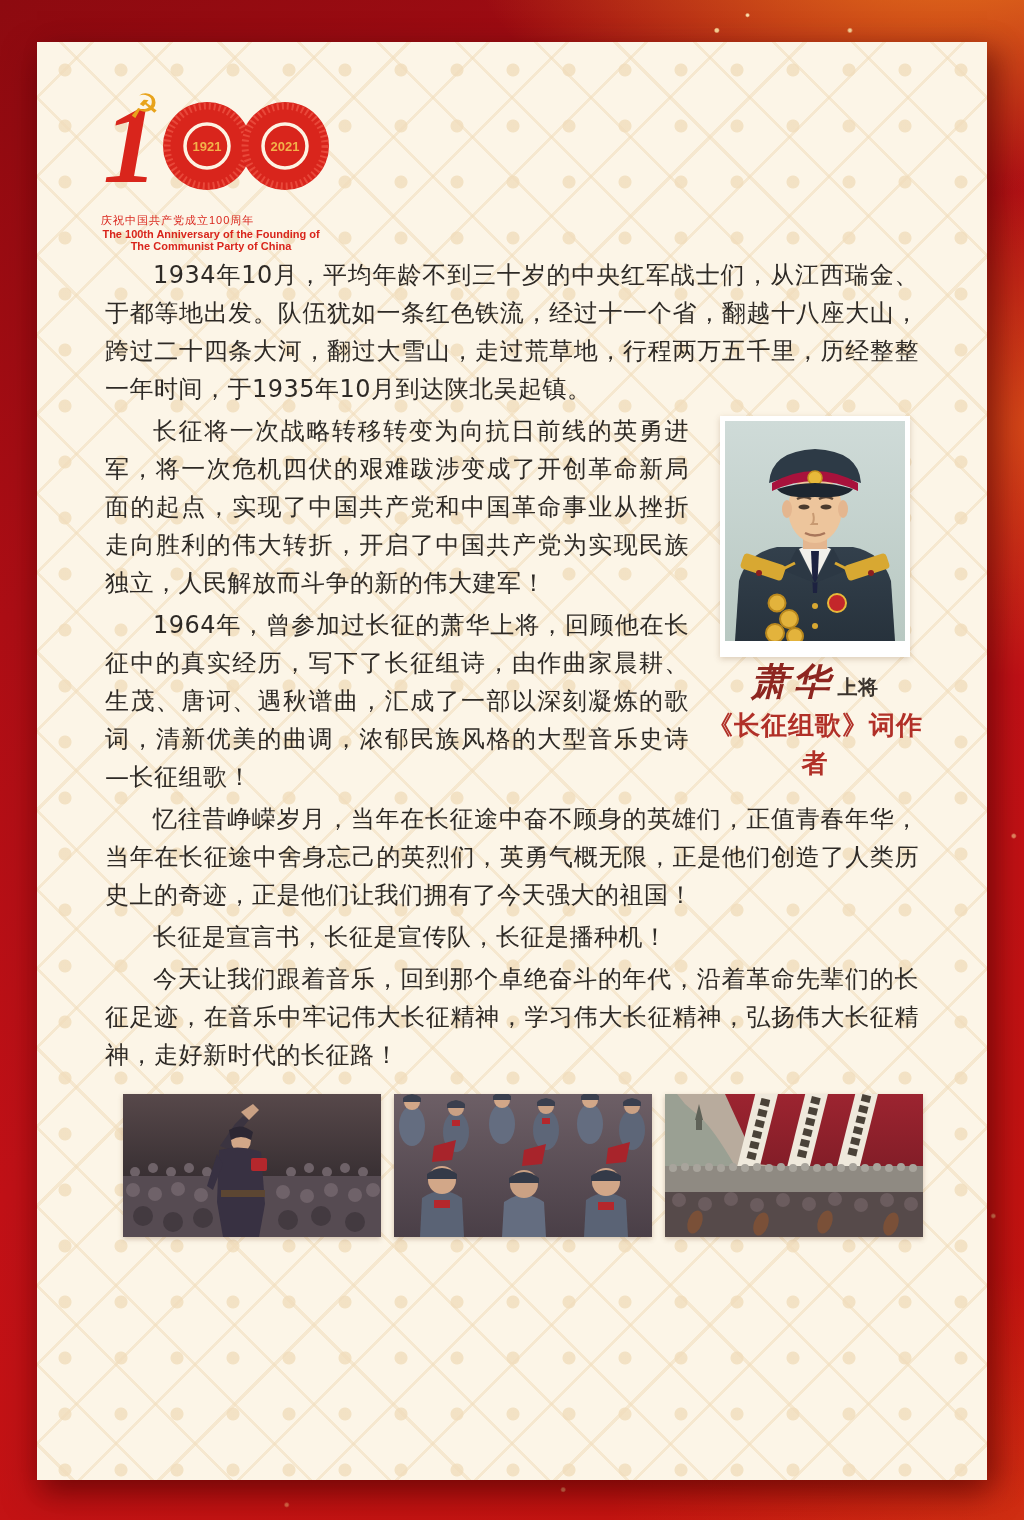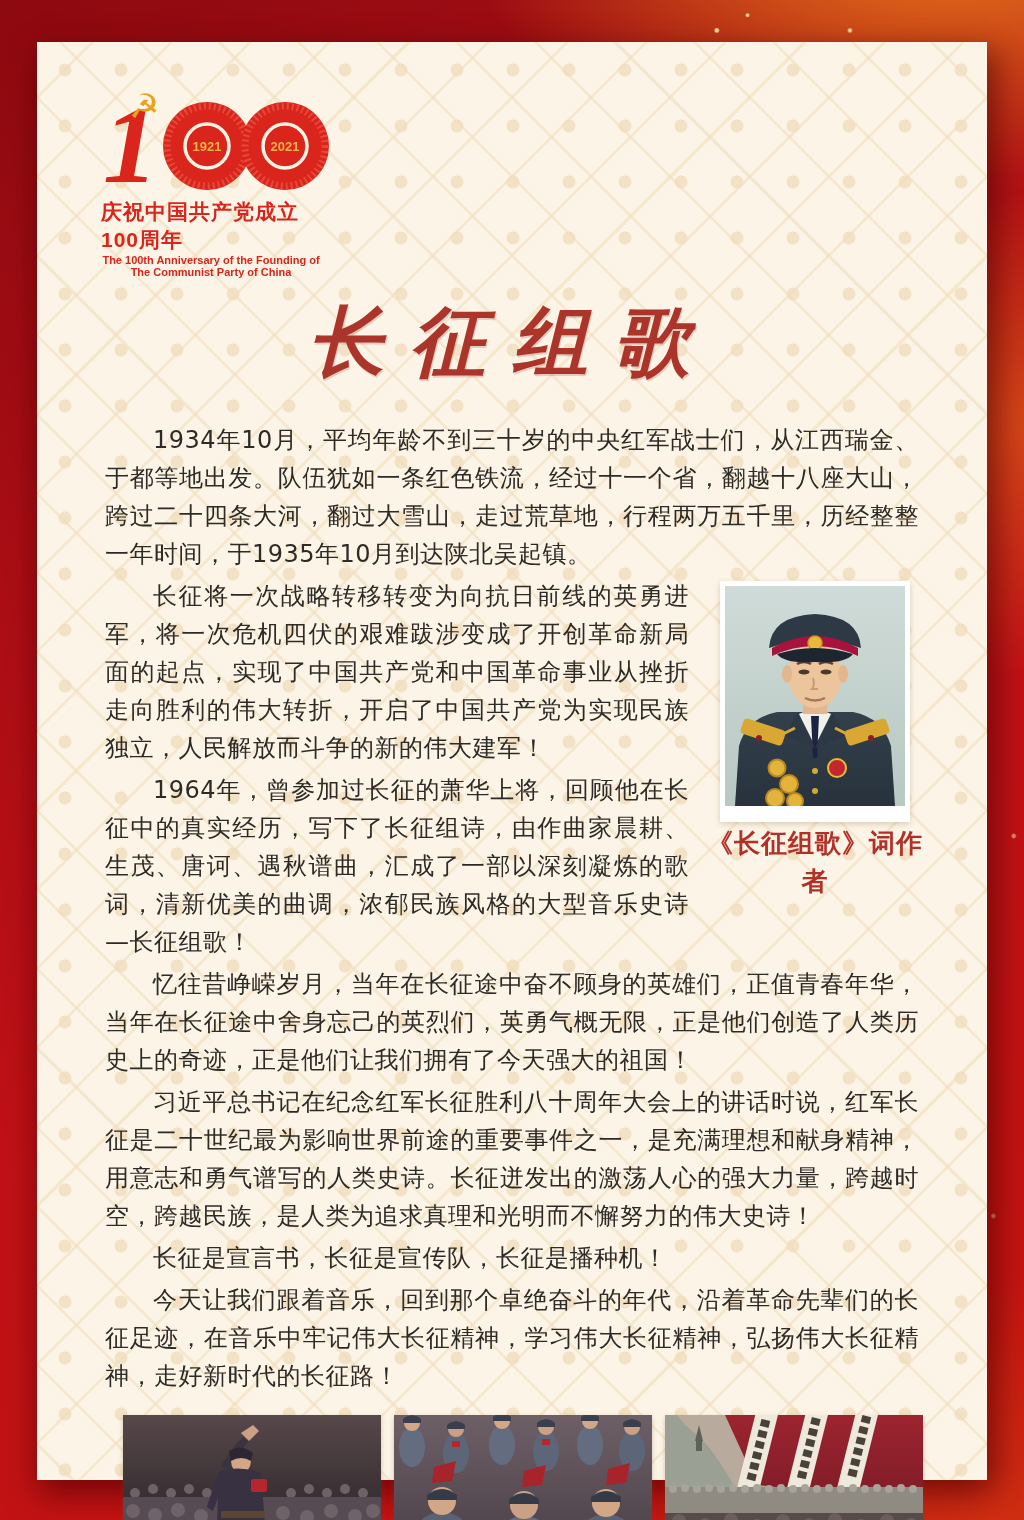--- a/index.html
+++ b/index.html
@@ -42,21 +42,21 @@
     background-image:
       radial-gradient(circle 11px at 28px 28px, rgba(241,221,188,.8) 0 6px, transparent 7px),
       repeating-linear-gradient(45deg, transparent 0 24px, rgba(241,221,188,.55) 24px 27px, transparent 27px 56px),
       repeating-linear-gradient(-45deg, transparent 0 24px, rgba(241,221,188,.55) 24px 27px, transparent 27px 56px);
     background-size:56px 56px, auto, auto;
     box-shadow:0 14px 30px rgba(70,0,0,.5), 14px 6px 26px rgba(70,0,0,.28);
   }
   
   .logo{width:230px;margin-bottom:4px;}
   .logo-mark{position:relative;height:112px;}
-  .logo-cn{color:#d9251c;font-weight:bold;font-size:21px;letter-spacing:1px;margin-top:2px;}
+  .logo-cn{color:#d9251c;font-weight:normal;font-size:11px;letter-spacing:1px;margin-top:17px;}
   .logo-en{color:#d9251c;font-weight:bold;font-size:11px;line-height:12px;text-align:center;width:220px;}
   
   .poster-title{
     text-align:center;margin:14px 0 26px 0;
     font-family:"Liberation Serif", serif;font-weight:bold;font-style:italic;
     font-size:76px;letter-spacing:26px;color:#ab352a;
     text-shadow:1px 2px 0 rgba(120,30,20,.18);
   }
   
   .article{
@@ -113,21 +113,20 @@
         </g>
       </svg>
     </div>
     <div class="logo-cn">庆祝中国共产党成立100周年</div>
     <div class="logo-en">
       <div>The 100th Anniversary of the Founding of</div>
       <div>The Communist Party of China</div>
     </div>
   </div>
 
-  <h1 class="poster-title">长征组歌</h1>
 
   <div class="article">
     <p>1934年10月，平均年龄不到三十岁的中央红军战士们，从江西瑞金、于都等地出发。队伍犹如一条红色铁流，经过十一个省，翻越十八座大山，跨过二十四条大河，翻过大雪山，走过荒草地，行程两万五千里，历经整整一年时间，于1935年10月到达陕北吴起镇。</p>
 
     <div class="portrait-block">
       <div class="photo-frame">
         <svg width="180" height="220" viewBox="0 0 180 220">
           <defs>
             <linearGradient id="bgGrad" x1="0" y1="0" x2="0" y2="1">
               <stop offset="0" stop-color="#cfdbd8"></stop>
@@ -177,27 +176,29 @@
 
           <circle cx="52" cy="182" r="8.5" fill="#e3b33c" stroke="#b9881e" stroke-width="2"></circle>
           <circle cx="64" cy="198" r="9" fill="#e3b33c" stroke="#b9881e" stroke-width="2"></circle>
           <circle cx="50" cy="212" r="9" fill="#e3b33c" stroke="#b9881e" stroke-width="2"></circle>
           <circle cx="70" cy="215" r="8" fill="#e3b33c" stroke="#b9881e" stroke-width="2"></circle>
 
           <circle cx="90" cy="185" r="3" fill="#d8a832"></circle>
           <circle cx="90" cy="205" r="3" fill="#d8a832"></circle>
         </svg>
       </div>
+      <div class="portrait-name-line">
+        <span class="portrait-name">萧华</span><span class="portrait-rank">上将</span>
+      </div>
       <div class="portrait-role">《长征组歌》词作者</div>
     </div>
 
     <p>长征将一次战略转移转变为向抗日前线的英勇进军，将一次危机四伏的艰难跋涉变成了开创革命新局面的起点，实现了中国共产党和中国革命事业从挫折走向胜利的伟大转折，开启了中国共产党为实现民族独立，人民解放而斗争的新的伟大建军！</p>
     <p>1964年，曾参加过长征的萧华上将，回顾他在长征中的真实经历，写下了长征组诗，由作曲家晨耕、生茂、唐诃、遇秋谱曲，汇成了一部以深刻凝炼的歌词，清新优美的曲调，浓郁民族风格的大型音乐史诗—长征组歌！</p>
     <p>忆往昔峥嵘岁月，当年在长征途中奋不顾身的英雄们，正值青春年华，当年在长征途中舍身忘己的英烈们，英勇气概无限，正是他们创造了人类历史上的奇迹，正是他们让我们拥有了今天强大的祖国！</p>
-    <p>习近平总书记在纪念红军长征胜利八十周年大会上的讲话时说，红军长征是二十世纪最为影响世界前途的重要事件之一，是充满理想和献身精神，用意志和勇气谱写的人类史诗。长征迸发出的激荡人心的强大力量，跨越时空，跨越民族，是人类为追求真理和光明而不懈努力的伟大史诗！</p>
     <p>长征是宣言书，长征是宣传队，长征是播种机！</p>
     <p>今天让我们跟着音乐，回到那个卓绝奋斗的年代，沿着革命先辈们的长征足迹，在音乐中牢记伟大长征精神，学习伟大长征精神，弘扬伟大长征精神，走好新时代的长征路！</p>
   </div>
 
   <div class="photo-strip">
 
     <div class="still">
       <svg width="258" height="143" viewBox="0 0 258 143">
         <defs>
           <linearGradient id="s1sky" x1="0" y1="0" x2="0" y2="1">

